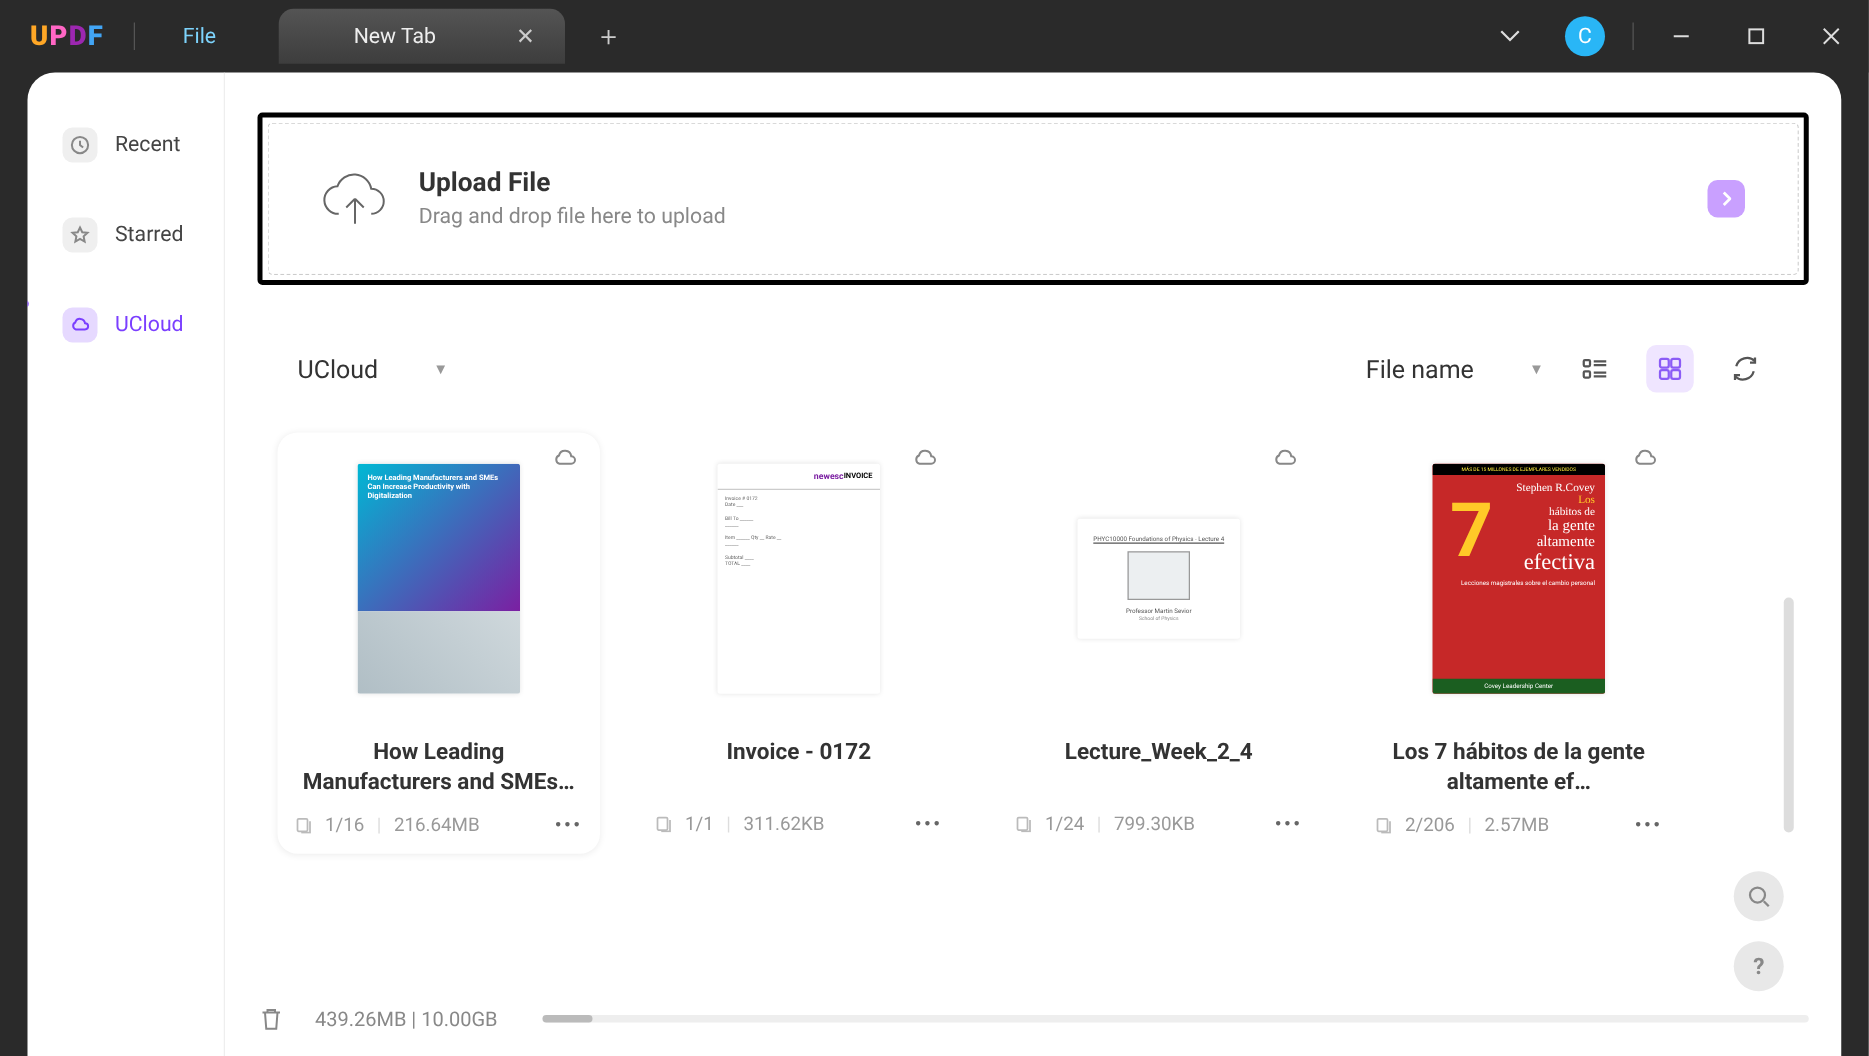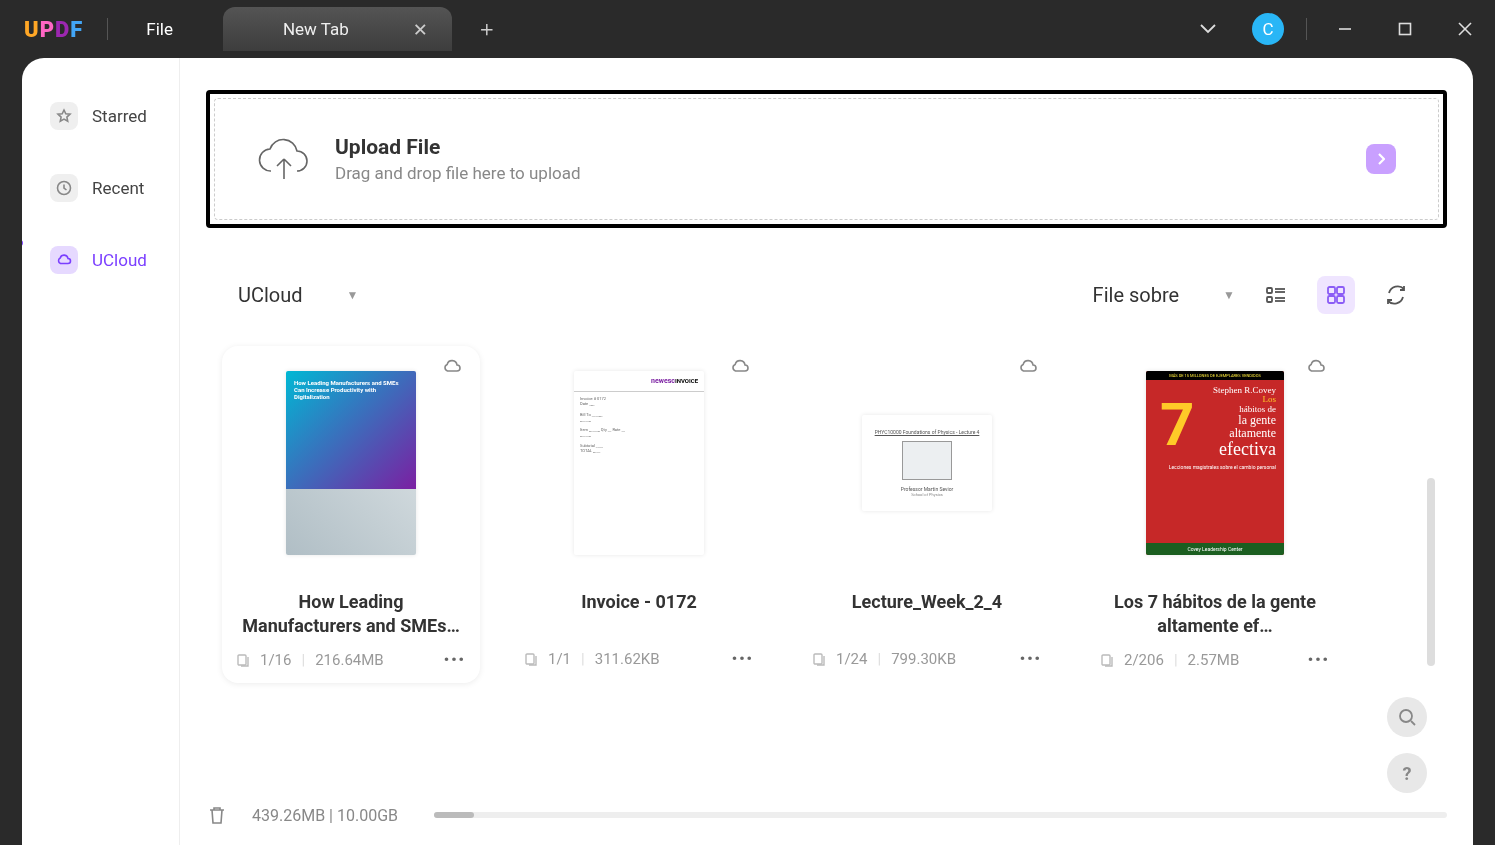--- a/index.html
+++ b/index.html
@@ -7,21 +7,21 @@
     
     
     .titlebar { height: 58px; background: #2a2a2a; display: flex; align-items: center; color: #e8e8e8; }
     .logo { padding: 0 24px; font-weight: 900; font-size: 22px; letter-spacing: 1px; }
     .logo .u { color: #ffa726; }
     .logo .p { color: #ff66c4; }
     .logo .d { color: #9c27b0; }
     .logo .f { color: #42a5f5; }
     .vsep { width: 1px; height: 22px; background: #555; }
     .menu-items { display: flex; gap: 0; margin-left: 8px; }
-    .menu-item { padding: 18px 30px; font-size: 17px; cursor: pointer; color: #ffffff; }
+    .menu-item { padding: 18px 30px; font-size: 17px; cursor: pointer; color: #7dd3fc; }
     .tab-area { display: flex; align-items: center; margin-left: 20px; flex: 1; }
     .tab { display: flex; align-items: center; background: linear-gradient(to bottom, #545454, #3d3d3d); border-radius: 12px 12px 0 0; padding: 0 20px; height: 44px; gap: 60px; }
     .tab-label { font-size: 17px; color: #eee; padding-left: 40px; }
     .tab-close { font-size: 18px; color: #ccc; cursor: pointer; padding: 4px; }
     .newtab-btn { font-size: 22px; color: #ccc; padding: 0 24px; cursor: pointer; }
     .titlebar-right { display: flex; align-items: center; gap: 0; margin-left: auto; }
     .title-icon { width: 60px; height: 58px; display: flex; align-items: center; justify-content: center; color: #ddd; cursor: pointer; }
     .avatar { width: 32px; height: 32px; border-radius: 50%; background: #29b6f6; color: #fff; display: flex; align-items: center; justify-content: center; font-size: 17px; margin: 0 14px; }
     
     
@@ -140,33 +140,33 @@
       </div>
   </div>
 </div>
 
 <div class="app-area">
   <div class="sidebar">
     <div class="active-dot"></div>
     <div class="sidebar-item">
       <span class="side-icon">
           <svg width="16" height="16" fill="none" stroke="currentColor" stroke-width="1.6">
-            <path d="M8 2l1.8 3.8 4.2.4-3.1 2.9.8 4.1L8 11.1l-3.7 2.1.8-4.1L2 6.2l4.2-.4z"></path>
+            <circle cx="8" cy="8" r="6.5"></circle>
+            <path d="M8 4.5V8l2.5 2"></path>
           </svg>
         </span>
-      <span>Starred</span>
+      <span>Recent</span>
     </div>
     <div class="sidebar-item">
       <span class="side-icon">
           <svg width="16" height="16" fill="none" stroke="currentColor" stroke-width="1.6">
-            <circle cx="8" cy="8" r="6.5"></circle>
-            <path d="M8 4.5V8l2.5 2"></path>
+            <path d="M8 2l1.8 3.8 4.2.4-3.1 2.9.8 4.1L8 11.1l-3.7 2.1.8-4.1L2 6.2l4.2-.4z"></path>
           </svg>
         </span>
-      <span>Recent</span>
+      <span>Starred</span>
     </div>
     <div class="sidebar-item active">
       <span class="side-icon">
           <svg width="16" height="16" fill="none" stroke="currentColor" stroke-width="1.6">
             <path d="M12 11.5a2.5 2.5 0 0 0 0-5 4 4 0 0 0-7.8-.5A3 3 0 0 0 4.5 11.5z"></path>
           </svg>
         </span>
       <span>UCloud</span>
     </div>
   </div>
@@ -190,21 +190,21 @@
       </div>
     </div>
 
     <div class="cloud-toolbar">
       <div class="dd">
         <span>UCloud</span>
         <span class="caret">▼</span>
       </div>
       <div class="toolbar-spacer"></div>
       <div class="dd">
-        <span>File sobre</span>
+        <span>File name</span>
         <span class="caret">▼</span>
       </div>
       <div class="tool-btn">
         <svg width="22" height="22" fill="none" stroke="currentColor" stroke-width="1.8">
             <rect x="2" y="4" width="5" height="5" rx="1"></rect>
             <line x1="10" y1="5" x2="20" y2="5"></line>
             <line x1="10" y1="8" x2="20" y2="8"></line>
             <rect x="2" y="13" width="5" height="5" rx="1"></rect>
             <line x1="10" y1="14" x2="20" y2="14"></line>
             <line x1="10" y1="17" x2="20" y2="17"></line>

